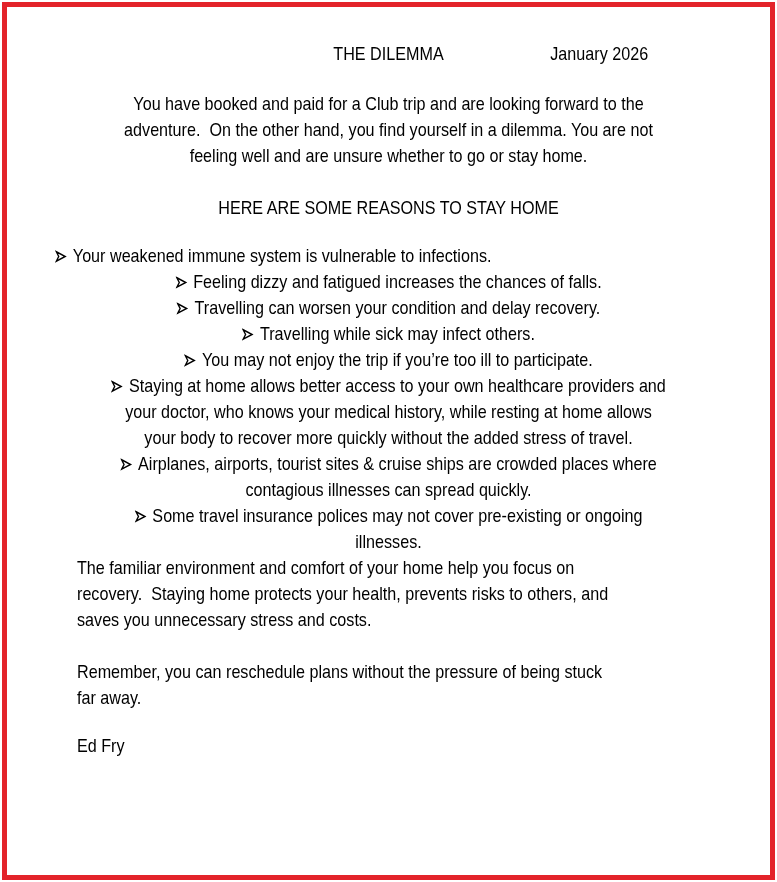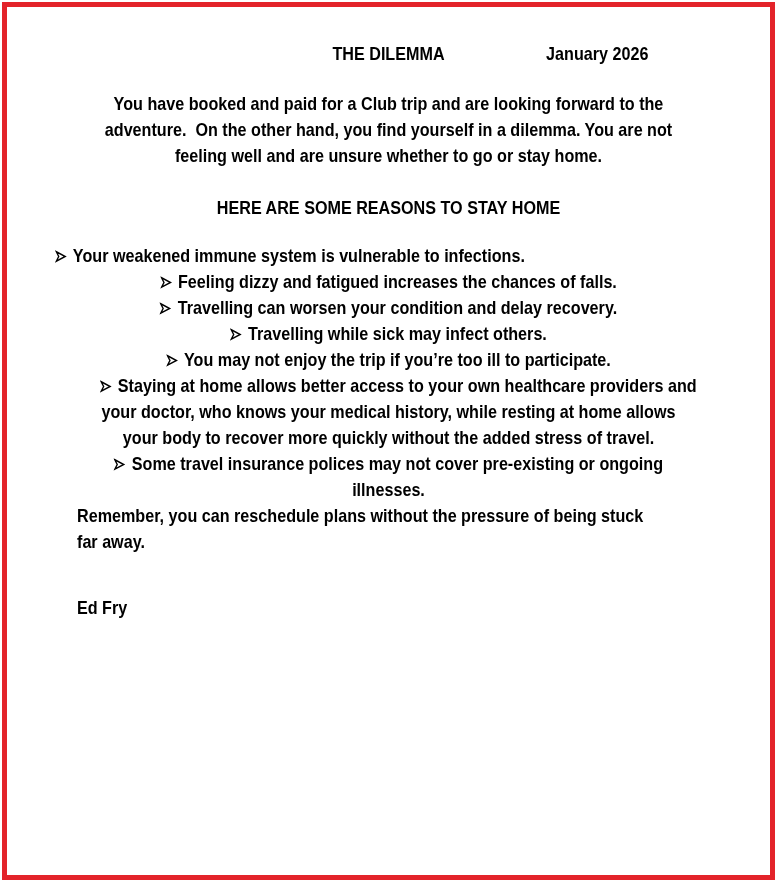--- a/index.html
+++ b/index.html
@@ -15,21 +15,21 @@
   }
   .page {
     box-sizing: border-box;
     width: 773px;
     height: 878px;
     margin: 2px;
     border: 5px solid #e3232a;
     padding: 34px 42px 0 42px;
     position: relative;
     color: #000000;
-    font-weight: bold;
+    font-weight: normal;
     font-size: 19px;
     line-height: 26px;
     background: #ffffff;
   }
   .line {
     display: block;
     white-space: pre;
     transform: scaleX(0.85);
     transform-origin: center;
   }
@@ -47,22 +47,22 @@
     transform-origin: right;
   }
 
   .intro { margin-top: 24px; }
   .section-heading { margin-top: 26px; }
   .reasons { margin-top: 22px; }
   .reason.align-left { padding-left: 6px; }
 
   .closing { margin-top: 0; }
   .closing-para { padding-left: 28px; margin-top: 0; }
-  .closing-para + .closing-para { margin-top: 18px; }
-  .signature { margin-top: 40px; padding-left: 28px; }
+  .closing-para + .closing-para { margin-top: 26px; }
+  .signature { margin-top: 22px; padding-left: 28px; }
 
   .arrow-icon {
     display: inline-block;
     vertical-align: -1px;
     margin-right: 7px;
   }
 </style>
 </head>
 <body>
 
@@ -114,26 +114,37 @@
       <div class="reason align-center">
         <span class="line"><svg width="14" height="13" viewBox="0 0 14 13" class="arrow-icon">
             <path d="M1.6 1.8 L12 6.5 L1.6 11.2 L4.4 6.5 Z" fill="#ffffff" stroke="#000000" stroke-width="1.5" stroke-linejoin="miter"></path>
           </svg>Staying at home allows better access to your own healthcare providers and</span>
         <span class="line">your doctor, who knows your medical history, while resting at home allows</span>
         <span class="line">your body to recover more quickly without the added stress of travel.</span>
       </div>
       <div class="reason align-center">
         <span class="line"><svg width="14" height="13" viewBox="0 0 14 13" class="arrow-icon">
             <path d="M1.6 1.8 L12 6.5 L1.6 11.2 L4.4 6.5 Z" fill="#ffffff" stroke="#000000" stroke-width="1.5" stroke-linejoin="miter"></path>
+          </svg>Airplanes, airports, tourist sites &amp; cruise ships are crowded places where</span>
+        <span class="line">contagious illnesses can spread quickly.</span>
+      </div>
+      <div class="reason align-center">
+        <span class="line"><svg width="14" height="13" viewBox="0 0 14 13" class="arrow-icon">
+            <path d="M1.6 1.8 L12 6.5 L1.6 11.2 L4.4 6.5 Z" fill="#ffffff" stroke="#000000" stroke-width="1.5" stroke-linejoin="miter"></path>
           </svg>Some travel insurance polices may not cover pre-existing or ongoing</span>
         <span class="line">illnesses.</span>
       </div>
     </div>
 
   <div class="closing" id="closing">
+      <div class="closing-para align-left">
+        <span class="line">The familiar environment and comfort of your home help you focus on</span>
+        <span class="line">recovery.  Staying home protects your health, prevents risks to others, and</span>
+        <span class="line">saves you unnecessary stress and costs.</span>
+      </div>
       <div class="closing-para align-left">
         <span class="line">Remember, you can reschedule plans without the pressure of being stuck</span>
         <span class="line">far away.</span>
       </div>
     </div>
 
   <div class="signature align-left">
     <span class="line">Ed Fry</span>
   </div>
 

